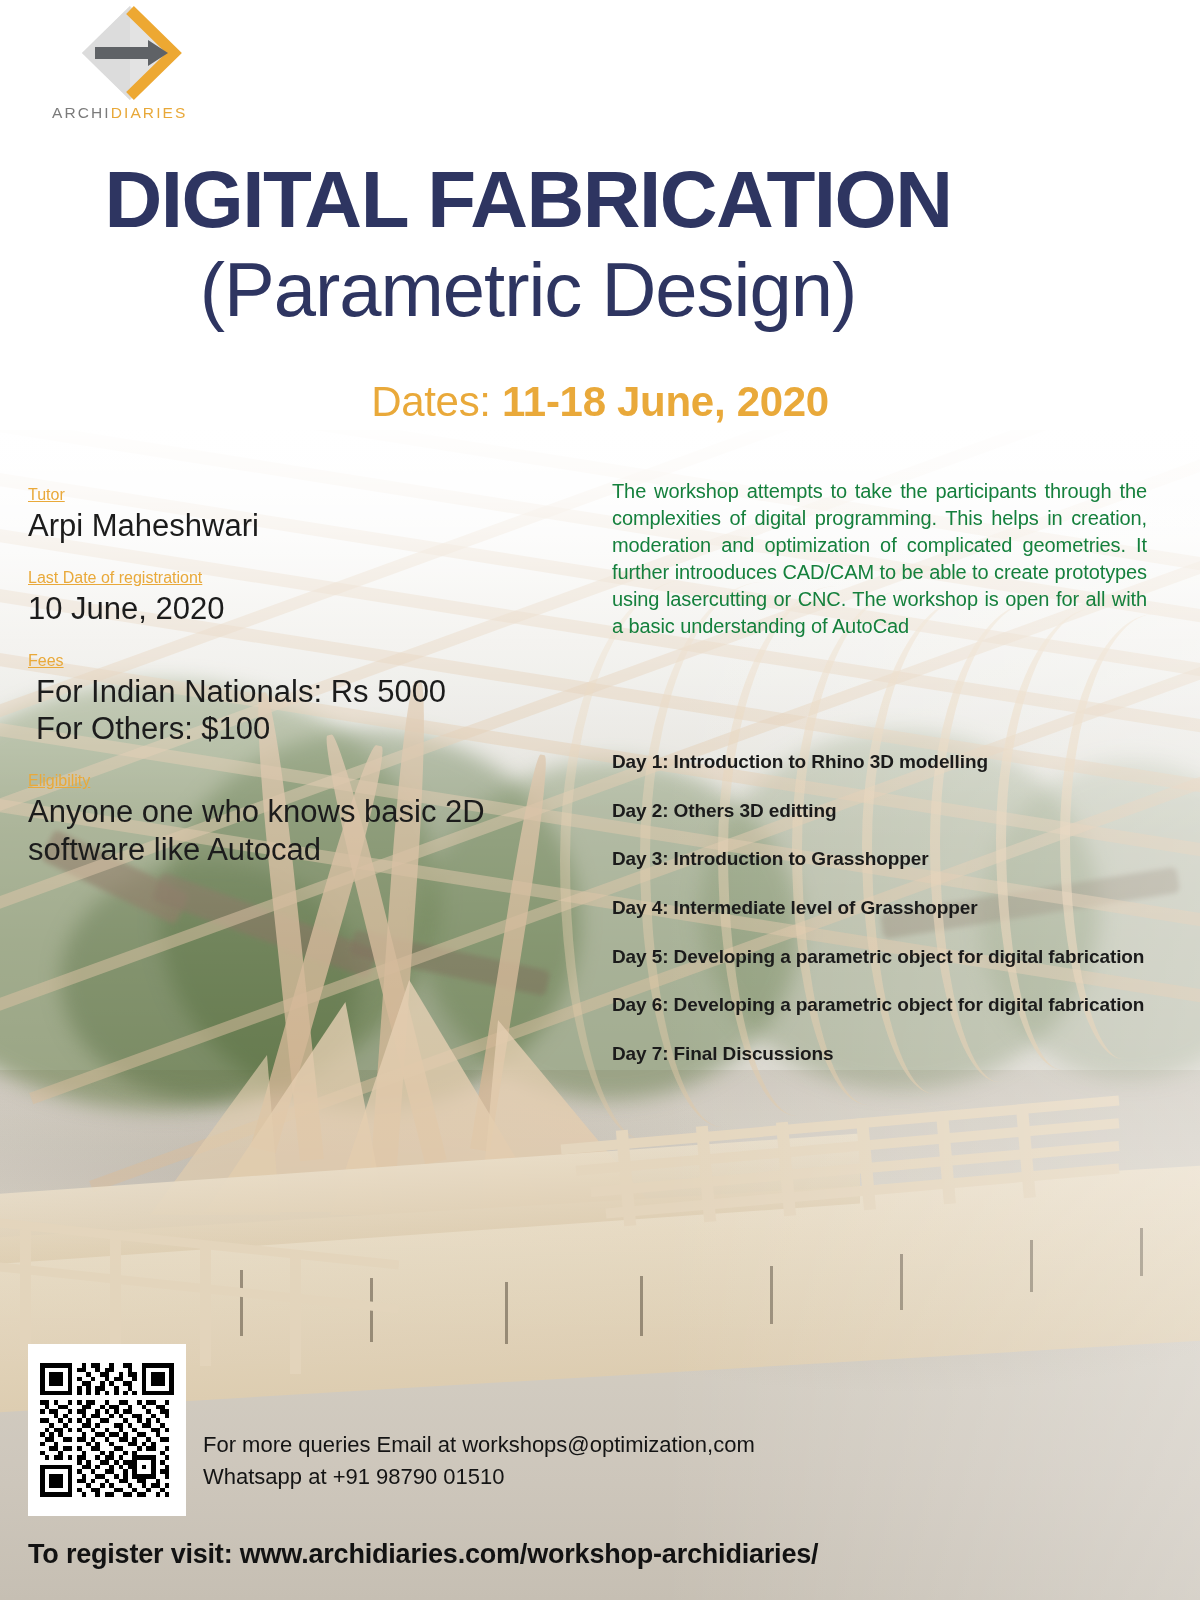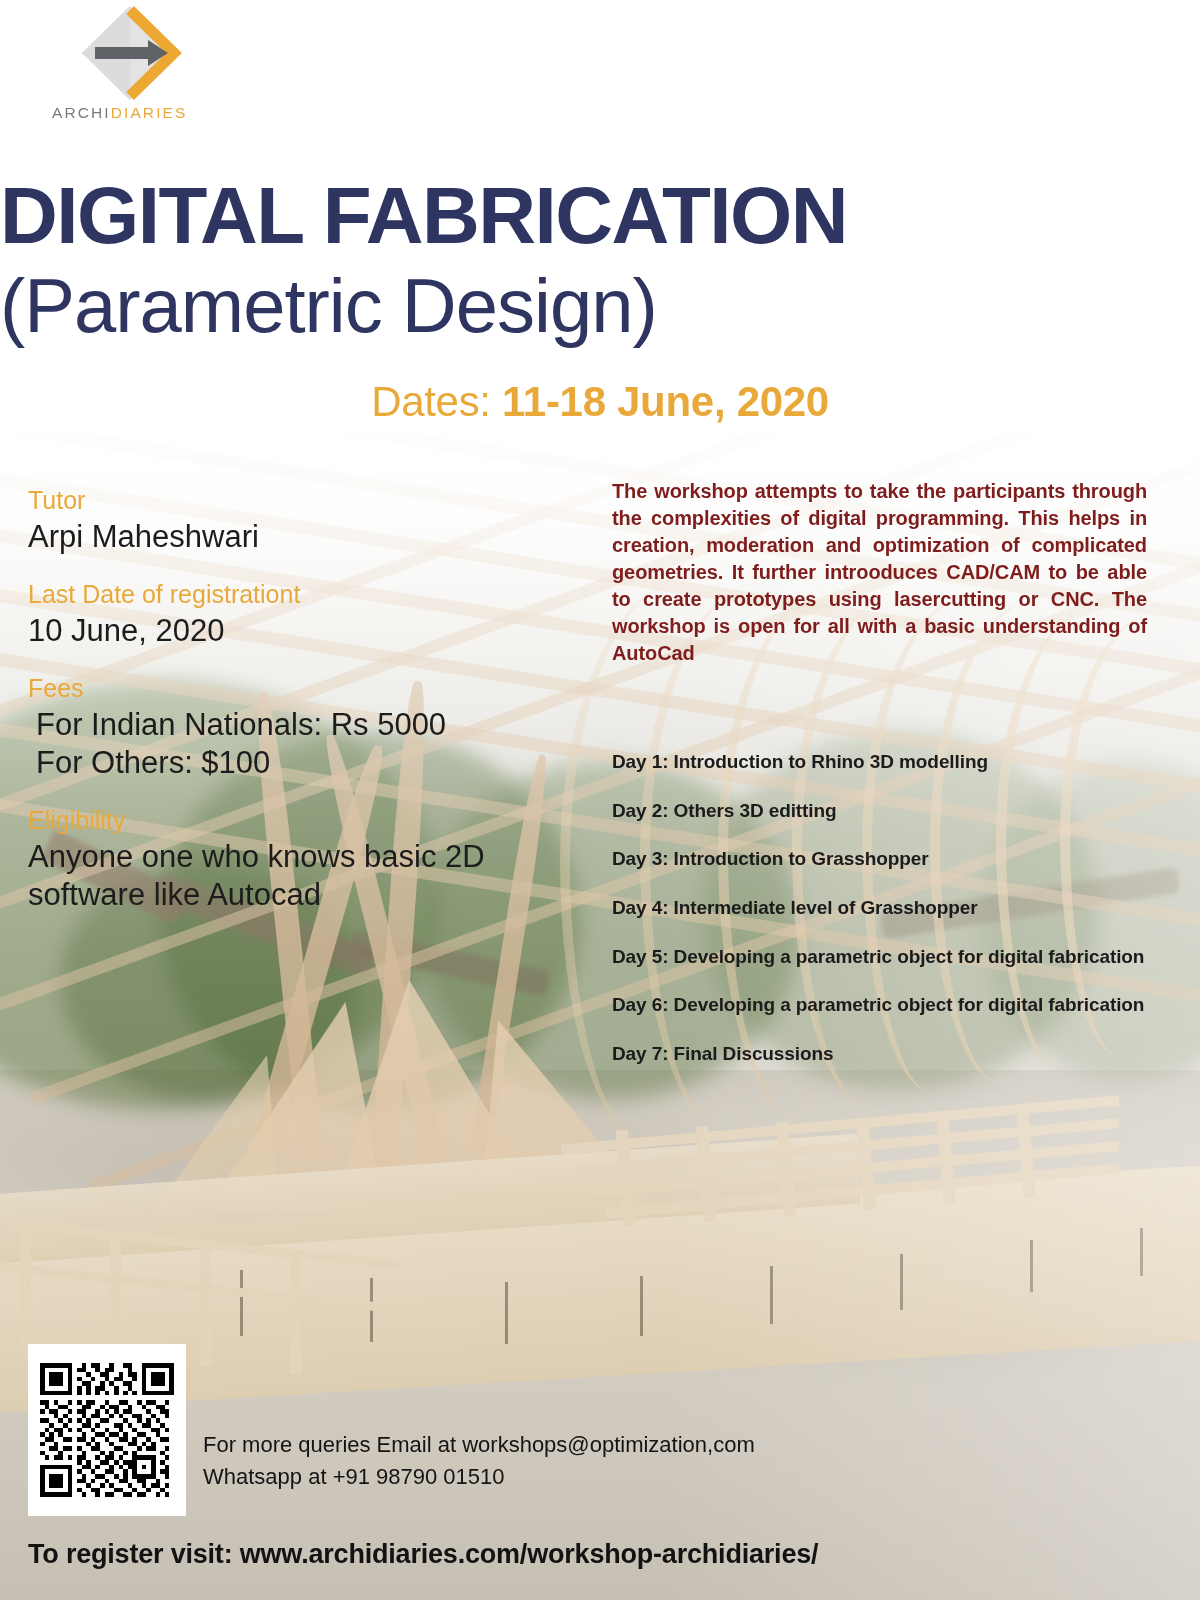--- a/index.html
+++ b/index.html
@@ -99,53 +99,54 @@
   }
   .lw-a { color:#7b7b7b; }
   .lw-b { color:#e8a838; }
 
   .head-title {
     position:absolute; left:330px; top:56px; width:540px;
     font-size:38px; font-weight:400; color:#4a4a4a; letter-spacing:-0.2px;
   }
 
   
-  .title-wrap { position:absolute; top:174px; left:0; width:1056px; text-align:left; }
+  .title-wrap { position:absolute; top:158px; left:0; width:1056px; text-align:center; }
   .title-1 {
     font-size:80px; font-weight:700; color:#2e3561;
     letter-spacing:-1.5px; line-height:1.06;
   }
   .title-2 {
     font-size:76px; font-weight:400; color:#2e3561;
     letter-spacing:-1px; line-height:1.12; margin-top:4px;
   }
   .dates {
     position:absolute; top:378px; left:0; width:1200px; text-align:center;
     font-size:42px; color:#e9a93a; letter-spacing:-0.3px;
   }
   .dates .d-lab { font-weight:400; }
   .dates .d-val { font-weight:700; }
 
   
   .col-left { position:absolute; left:28px; top:485px; width:565px; }
   .lbl {
-    color:#e9a93a; font-size:25px; font-weight:400; line-height:1.25;
+    color:#e9a93a; font-size:16px; font-weight:400; line-height:1.25;
     margin-bottom:2px;
+    text-decoration:underline;
   }
   .val {
     color:#1c1c1c; font-size:31px; font-weight:400; line-height:1.22;
   }
   .blk { margin-bottom:23px; }
   .blk:last-child { margin-bottom:0; }
 
   
   .col-right { position:absolute; left:612px; top:478px; width:535px; }
   .intro {
-    font-size:20px; line-height:1.35; color:#7f1d1d;
-    text-align:justify; font-weight:700; letter-spacing:-0.1px;
+    font-size:20px; line-height:1.35; color:#15803d;
+    text-align:justify; font-weight:400; letter-spacing:-0.1px;
   }
   .days { position:absolute; left:612px; top:750px; width:548px; }
   .day {
     font-size:19px; line-height:1.30; color:#1b1b1b;
     font-weight:700; margin-bottom:24px; letter-spacing:-0.1px;
   }
   .day:last-child { margin-bottom:0; }
 
   
   .qr {

